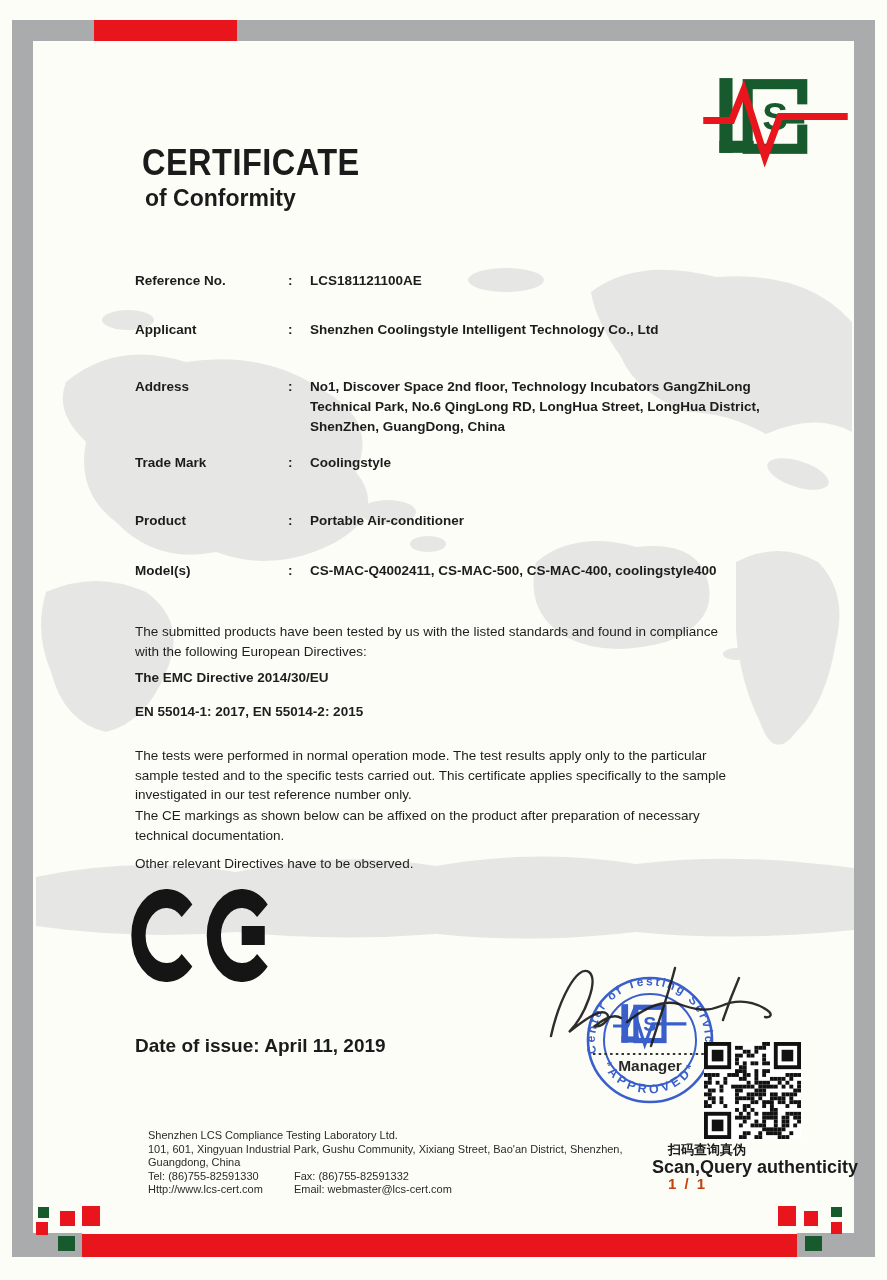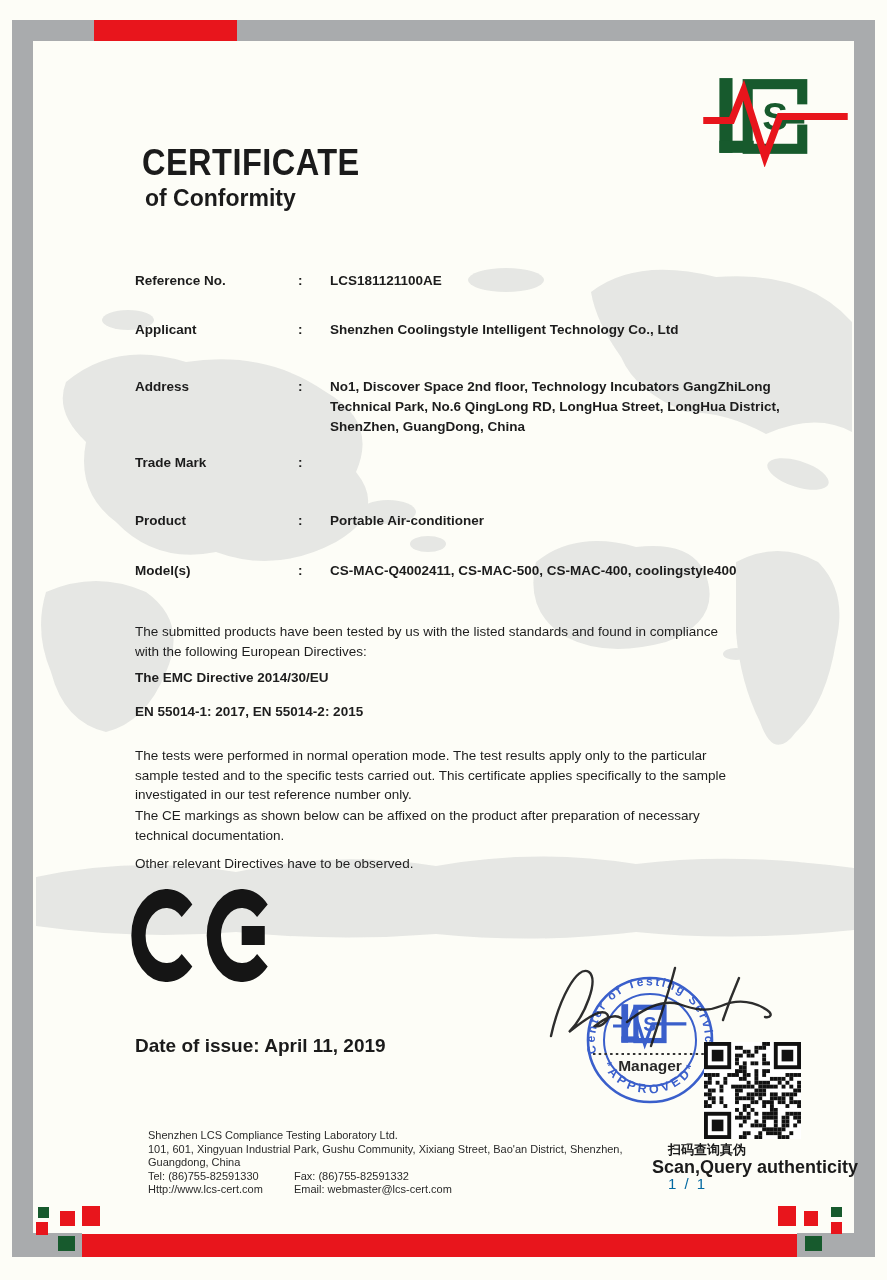--- a/index.html
+++ b/index.html
@@ -7,34 +7,34 @@
   body { background:#fff; font-family:"Liberation Sans","DejaVu Sans",sans-serif; }
   .page { position:relative; width:887px; height:1280px; background:#fdfdf7; overflow:hidden; }
   .abs { position:absolute; }
   .gray { background:#a9abad; }
   .red  { background:#e8151c; }
   .green{ background:#175a2d; }
   .title { left:142px; top:142px; font-size:37px; font-weight:bold; color:#1b1b1b;
            transform:scaleX(0.88); transform-origin:0 0; letter-spacing:0.5px; }
   .subtitle { left:145px; top:185px; font-size:23px; font-weight:bold; color:#1b1b1b; }
   .field-row { left:135px; display:flex; width:690px; font-size:13.5px; font-weight:bold;
-               color:#1c1c1c; line-height:20px;gap:10px; }
+               color:#1c1c1c; line-height:20px; }
   .flabel { width:153px; }
   .fcolon { width:22px; }
   .fvalue { flex:1; }
   .para { left:135px; font-size:13.5px; color:#1e1e1e; line-height:19.5px; white-space:nowrap; }
   .bold { font-weight:bold; }
   .footer { left:148px; top:1129px; font-size:11px; color:#2a2a2a; line-height:13.6px; }
   .frow { display:flex; }
   .fcol1 { width:146px; }
   .qr-cap-zh { left:668px; top:1141px; width:175px; font-size:13px;
                font-weight:bold; color:#1b1b1b; }
   .qr-cap-en { left:650px; top:1157px; width:210px; text-align:center; font-size:18px;
                font-weight:bold; color:#1b1b1b; }
-  .pagenum { left:668px; top:1175px; font-size:15px; font-weight:normal; letter-spacing:2px; color:#0369a1; }
+  .pagenum { left:668px; top:1175px; font-size:15px; font-weight:bold; letter-spacing:2px; color:#c2410c; }
   .dateline { left:135px; top:1035px; font-size:19px; font-weight:bold; color:#1b1b1b; }
   svg { display:block; }
 </style>
 </head>
 <body>
 
 <div class="page">
 
   <svg class="abs" style="left:36px;top:262px;" width="818" height="700" viewBox="0 0 818 700">
     <g fill="#d8dad8" opacity="0.62">
@@ -105,20 +105,21 @@
     <div class="fcolon">:</div>
     <div class="fvalue">
       <div>No1, Discover Space 2nd floor, Technology Incubators GangZhiLong</div>
       <div>Technical Park, No.6 QingLong RD, LongHua Street, LongHua District,</div>
       <div>ShenZhen, GuangDong, China</div>
     </div>
   </div>
   <div class="abs field-row" style="top:453px">
     <div class="flabel">Trade Mark</div>
     <div class="fcolon">:</div>
+    <div class="fvalue">Coolingstyle</div>
   </div>
   <div class="abs field-row" style="top:511px">
     <div class="flabel">Product</div>
     <div class="fcolon">:</div>
     <div class="fvalue">Portable Air-conditioner</div>
   </div>
   <div class="abs field-row" style="top:561px">
     <div class="flabel">Model(s)</div>
     <div class="fcolon">:</div>
     <div class="fvalue">CS-MAC-Q4002411, CS-MAC-500, CS-MAC-400, coolingstyle400</div>

